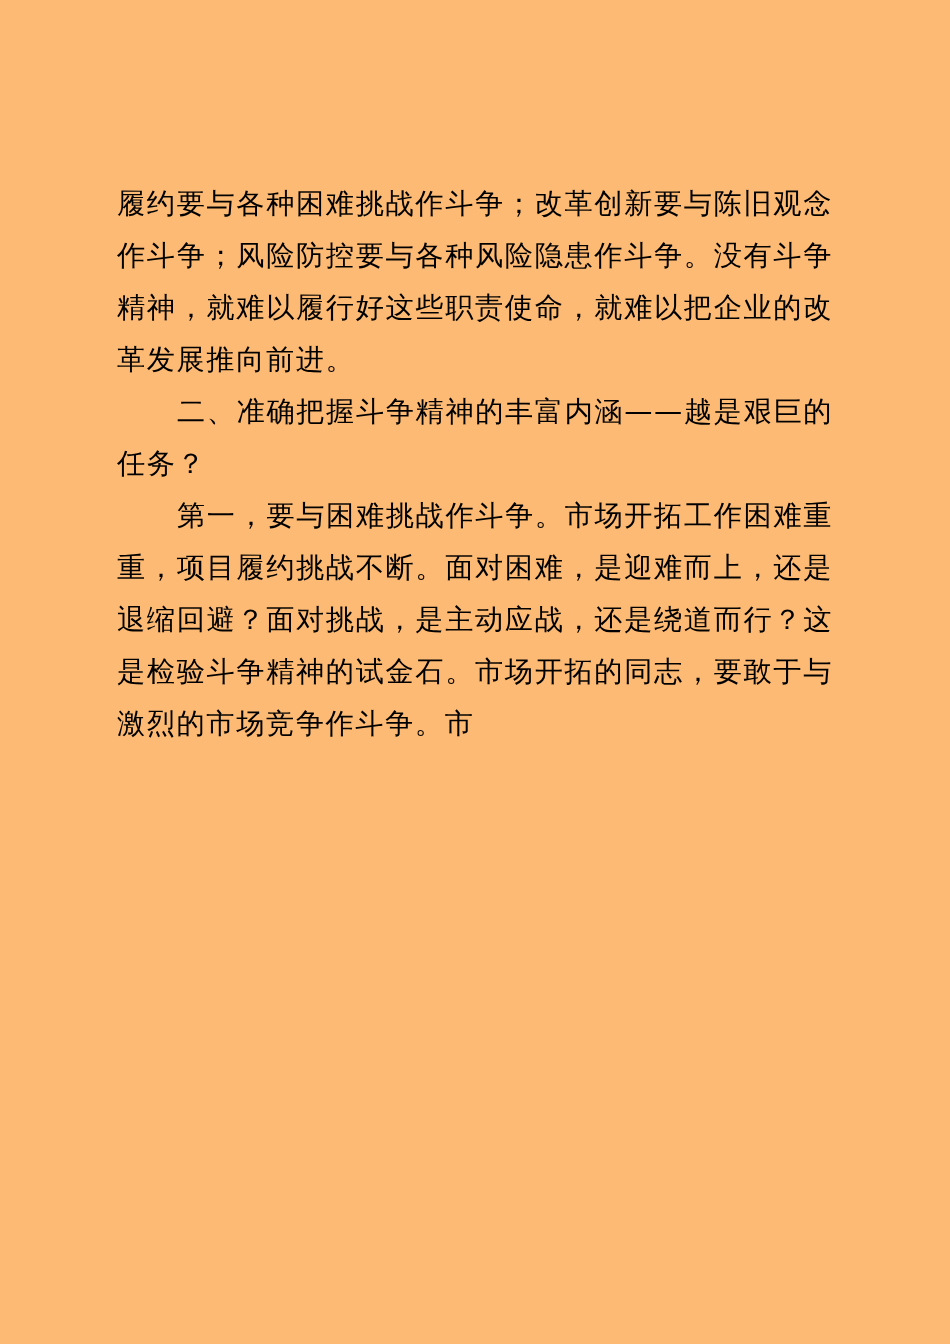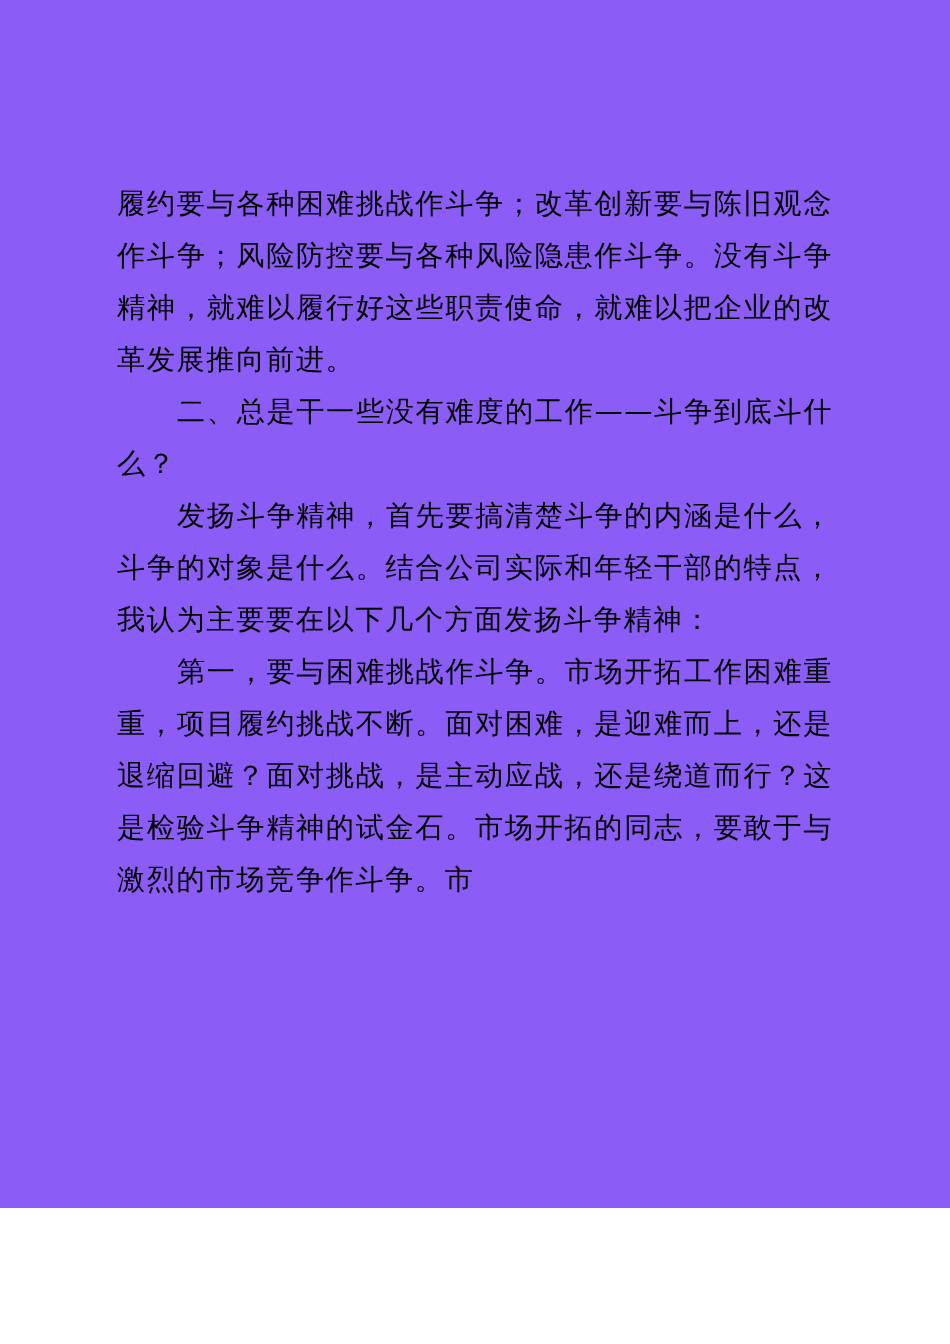--- a/index.html
+++ b/index.html
@@ -6,22 +6,22 @@
     margin: 0;
     padding: 0;
     background: #ffffff;
   }
   body {
     font-family: "DejaVu Sans", "Liberation Sans", sans-serif;
   }
   .page {
     position: relative;
     width: 950px;
-    height: 1208px;
-    background: #8b5cf6;
+    height: 1344px;
+    background: #fdba74;
     overflow: hidden;
     box-sizing: border-box;
   }
   .doc-body {
     position: absolute;
     left: 117px;
     top: 178px;
     width: 716px;
   }
   .para {
@@ -46,20 +46,19 @@
 </style>
 </head>
 <body>
 
 <div class="page">
   <div class="doc-body">
 
     <p class="para last-line-natural">履约要与各种困难挑战作斗争；改革创新要与陈旧观念作斗争；风险防控要与各种风险隐患作斗争。没有斗争精神，就难以履行好这些职责使命，就难以把企业的改革发展推向前进。</p>
 
 
-    <p class="para indent last-line-natural">二、总是干一些没有难度的工作——斗争到底斗什么？</p>
+    <p class="para indent last-line-natural">二、准确把握斗争精神的丰富内涵——越是艰巨的任务？</p>
 
-    <p class="para indent last-line-natural">发扬斗争精神，首先要搞清楚斗争的内涵是什么，斗争的对象是什么。结合公司实际和年轻干部的特点，我认为主要要在以下几个方面发扬斗争精神：</p>
 
     <p class="para indent last-line-natural">第一，要与困难挑战作斗争。市场开拓工作困难重重，项目履约挑战不断。面对困难，是迎难而上，还是退缩回避？面对挑战，是主动应战，还是绕道而行？这是检验斗争精神的试金石。市场开拓的同志，要敢于与激烈的市场竞争作斗争。市</p>
 
   </div>
 </div>
 
 </body></html>

